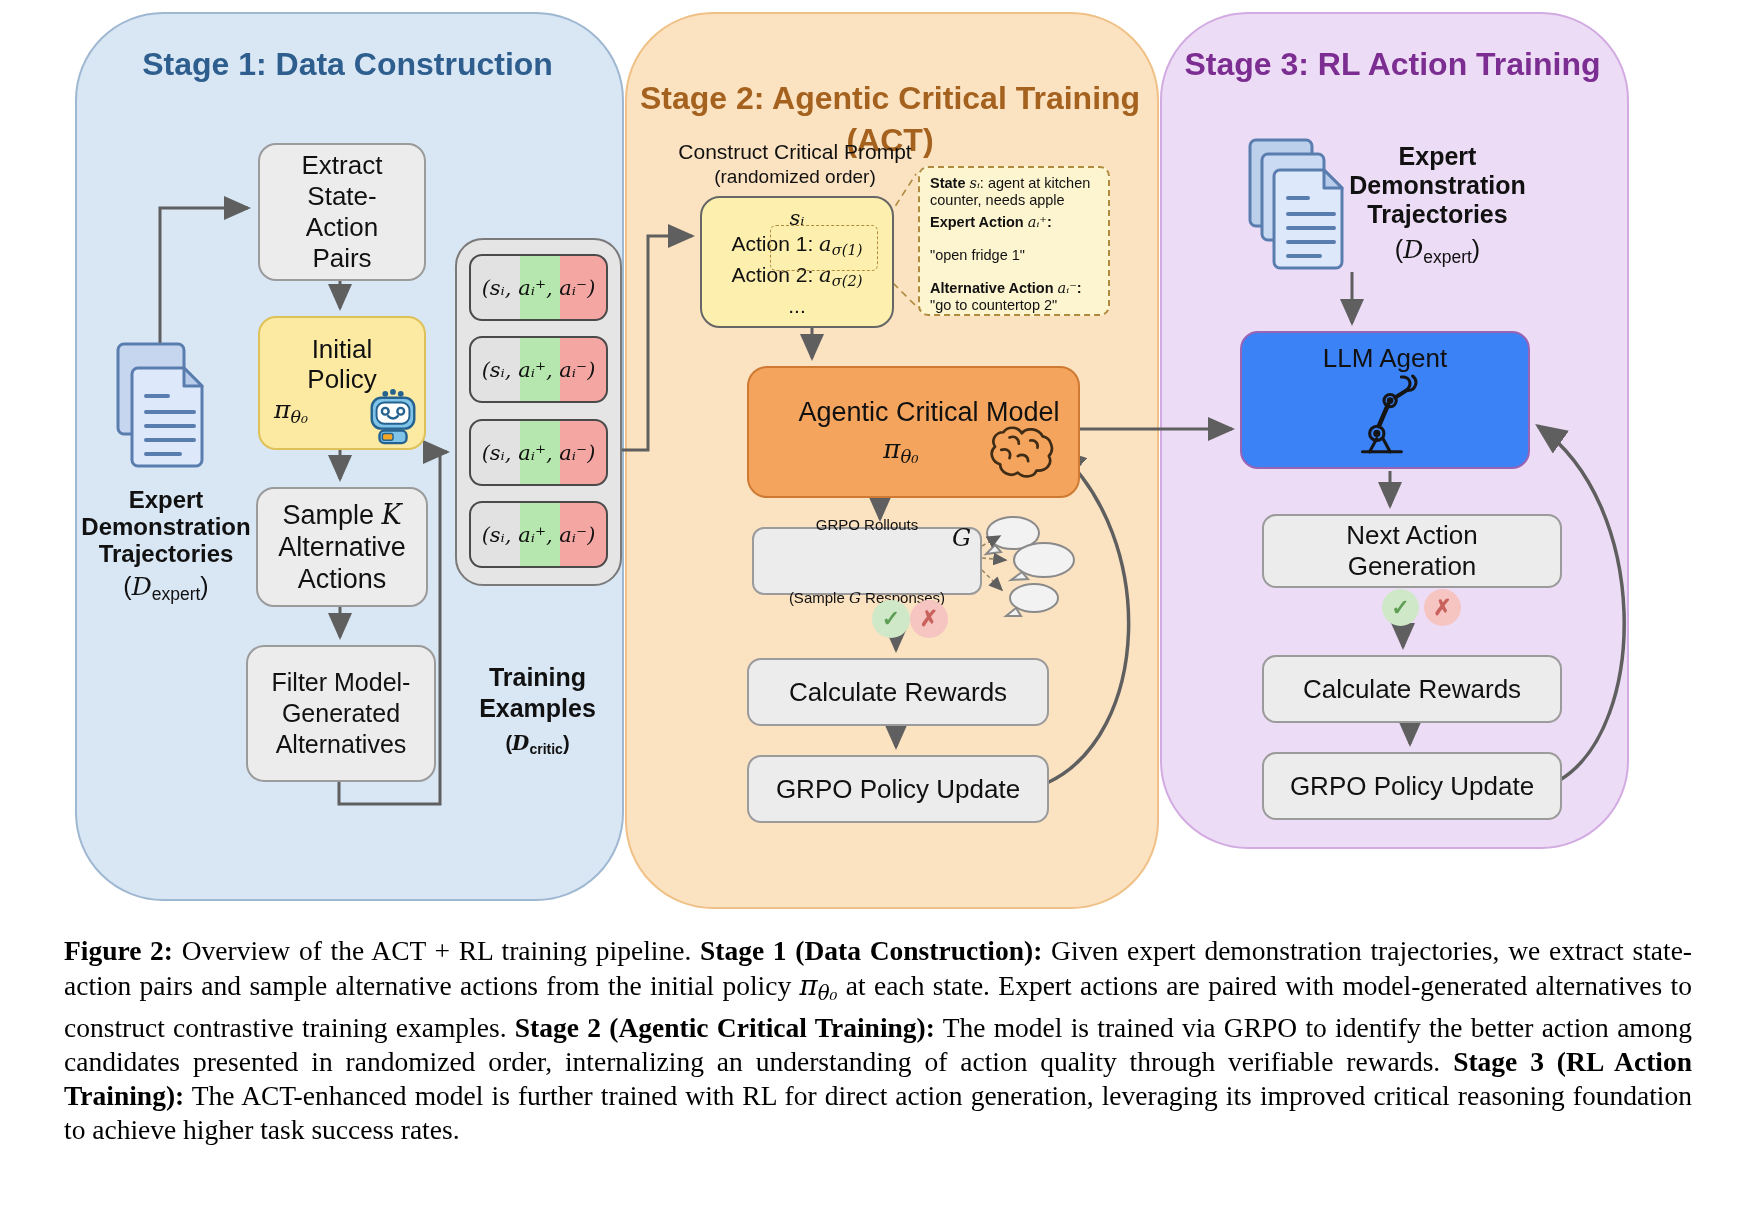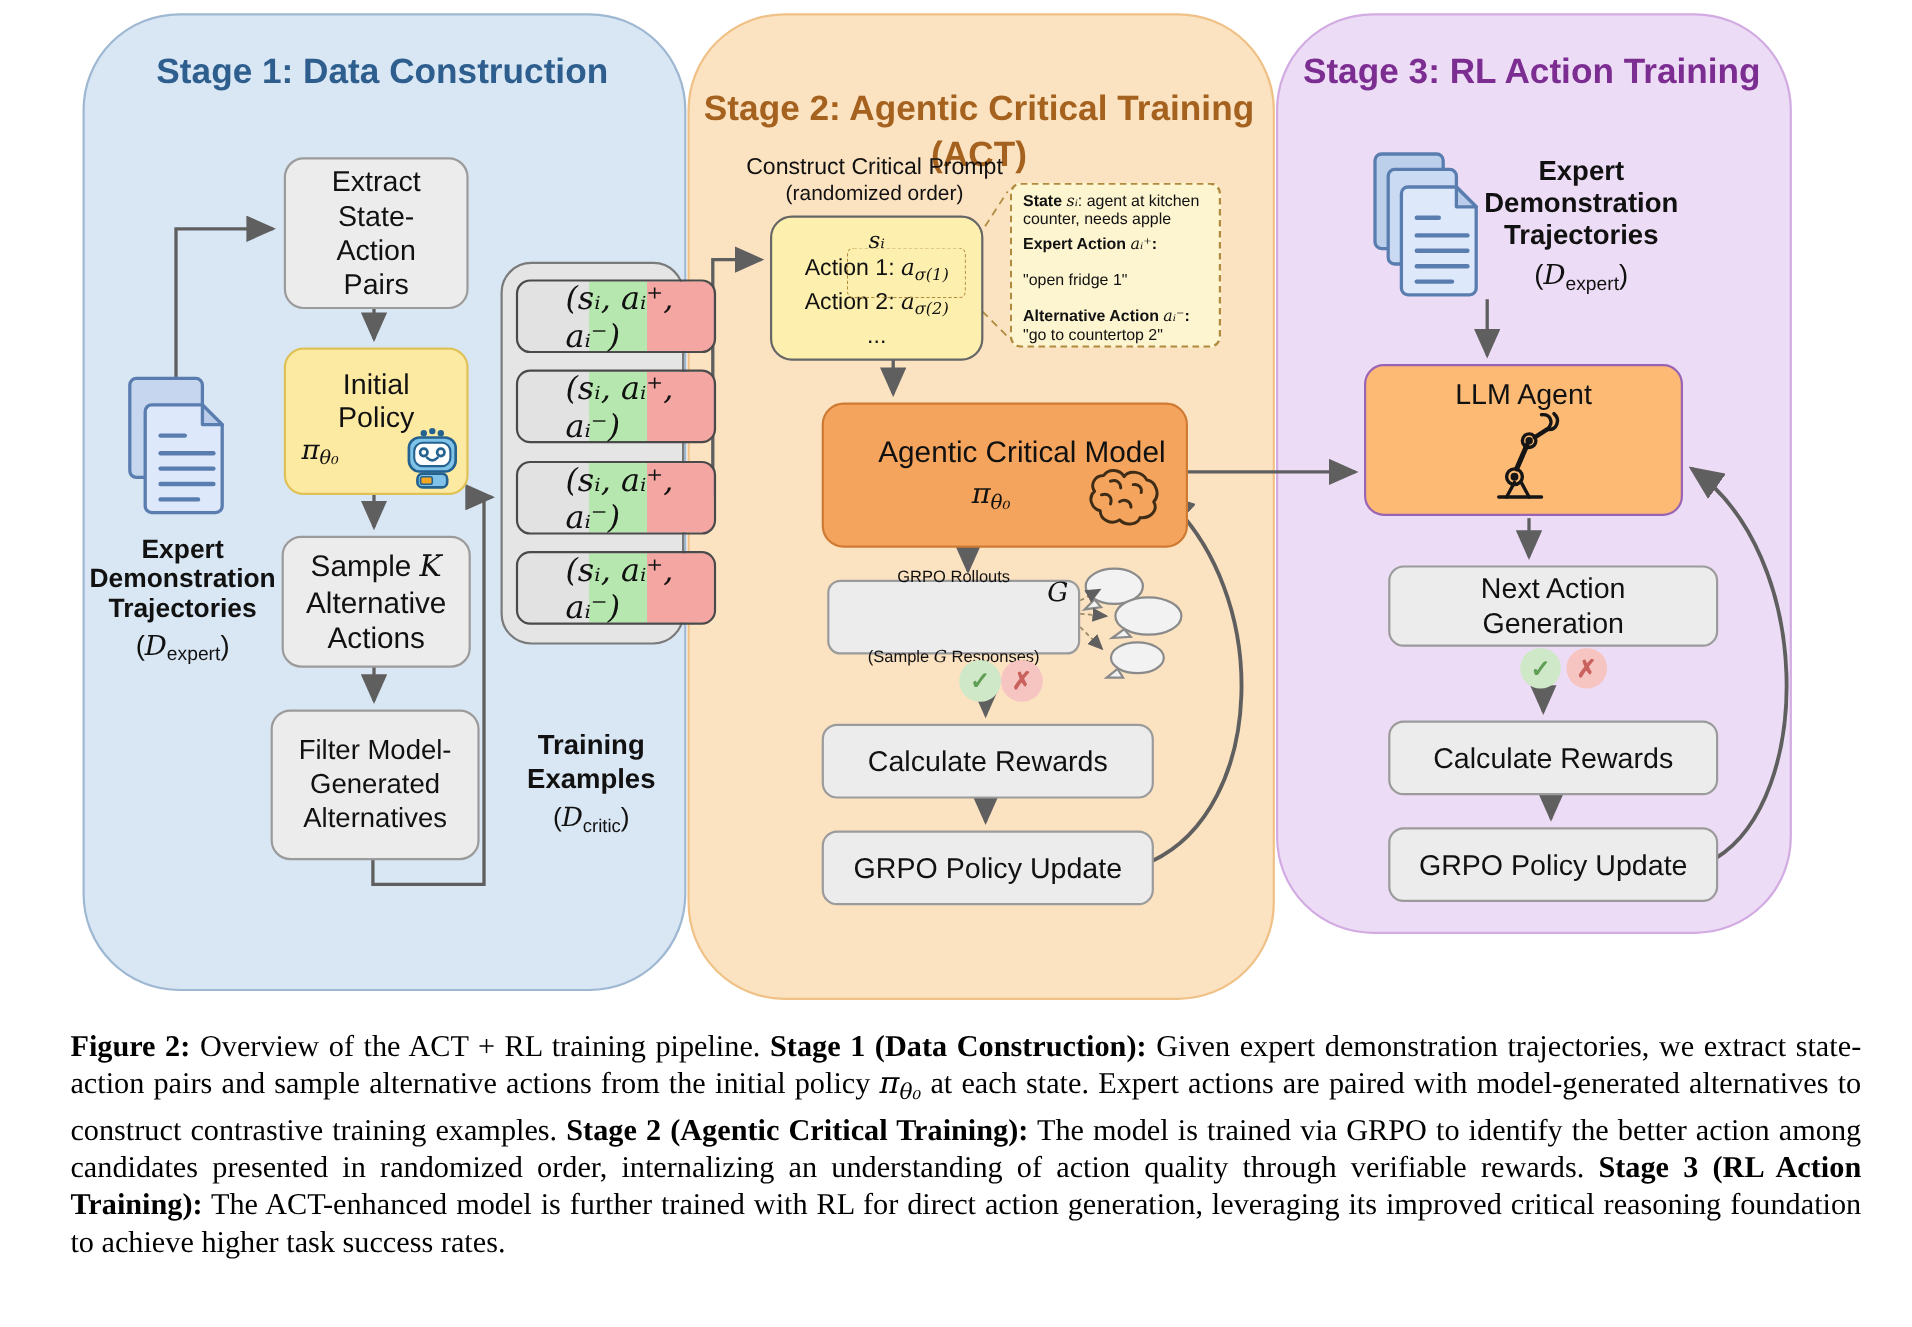--- a/index.html
+++ b/index.html
@@ -11,31 +11,31 @@
   .p2{left:625px;width:530px;height:893px;background:#fbe2c1;border-color:#f0c187;}
   .p3{left:1160px;width:465px;height:833px;background:#eddcf5;border-color:#d2abe2;}
   .ptitle{position:absolute;font-weight:bold;font-size:32px;text-align:center;line-height:40px;}
   .t1{color:#2d5e8e;} .t2{color:#a5611e;margin-top:36px;} .t3{color:#7c2d91;}
   .gbox{position:absolute;background:#ececec;border:2px solid #9b9b9b;border-radius:18px;
         display:flex;flex-direction:column;align-items:center;justify-content:center;
         text-align:center;color:#111;z-index:3;}
   .ybox{background:#fce9a2;border-color:#dfc257;align-items:center;}
   .promptbox{background:#fdf0ae;border:2.5px solid #666;border-radius:20px;}
   .modelbox{background:#f4a45c;border:2.5px solid #cf7a33;border-radius:20px;padding-left:31px;}
-  .llmbox{background:#fdba74;border:2px solid #9a64b5;}
+  .llmbox{background:#3b82f6;border:2px solid #9a64b5;}
   .math{font-family:"DejaVu Serif",serif;font-style:italic;}
   .sub{font-size:0.7em;vertical-align:-0.3em;}
   .subu{font-size:0.7em;vertical-align:-0.3em;font-style:normal;}
   .lbl{position:absolute;text-align:center;font-weight:bold;z-index:3;}
   .container{position:absolute;left:455px;top:238px;width:163px;height:344px;background:#e5e5e5;
              border:2.5px solid #7a7a7a;border-radius:28px;z-index:2;}
   .tuple{position:absolute;left:469px;width:135px;height:63px;border:2.5px solid #4a4a4a;border-radius:13px;
          background:linear-gradient(90deg,#e2e2e2 0 36%,#b6e7ae 36% 66%,#f4a6a3 66% 100%);
          display:flex;align-items:center;justify-content:center;
-         font-family:"DejaVu Serif",serif;font-style:italic;font-size:29px;z-index:3;padding-left:43px;}
+         font-family:"DejaVu Serif",serif;font-style:italic;font-size:21px;z-index:3;}
   .annot{position:absolute;left:918px;top:166px;width:192px;height:150px;background:#fdf4d0;
          border:2px dashed #b08a3e;border-radius:10px;padding:7px 10px;box-sizing:border-box;
          font-size:14.5px;line-height:17px;z-index:3;}
   .annot p{margin:0 0 5px 0;}
   .dashedrect{position:absolute;left:770px;top:225px;width:106px;height:44px;
               border:1.6px dashed #b08a3e;border-radius:6px;z-index:4;}
   .circ{position:absolute;border-radius:50%;display:flex;align-items:center;justify-content:center;
         font-size:22px;font-weight:bold;z-index:4;}
   .ok{background:#cfe8c8;color:#5f9e55;}
   .no{background:#f6c5c2;color:#c9625d;}
@@ -166,21 +166,21 @@
 
   <div class="container"></div>
   <div class="tuple" style="top:254px;">(sᵢ, aᵢ⁺, aᵢ⁻)</div>
   <div class="tuple" style="top:336px;">(sᵢ, aᵢ⁺, aᵢ⁻)</div>
   <div class="tuple" style="top:419px;">(sᵢ, aᵢ⁺, aᵢ⁻)</div>
   <div class="tuple" style="top:501px;">(sᵢ, aᵢ⁺, aᵢ⁻)</div>
 
   <div class="lbl" style="left:455px;top:662px;width:165px;font-size:25px;line-height:31px;">
     <div>Training</div>
     <div>Examples</div>
-    <div style="font-weight:normal;font-size:24px;margin-top:4px;">
+    <div style="font-weight:bold;font-size:20px;margin-top:4px;">
       <span>(</span><span class="math">D</span><span class="subu">critic</span><span>)</span>
     </div>
   </div>
 
   <div class="ptitle t2" style="left:625px;top:42px;width:530px;">Stage 2: Agentic Critical Training</div>
   <div class="ptitle t2" style="left:625px;top:84px;width:530px;">(ACT)</div>
 
   <div class="abs" style="left:640px;top:140px;width:310px;text-align:center;font-size:21px;z-index:3;">Construct Critical Prompt</div>
   <div class="abs" style="left:640px;top:166px;width:310px;text-align:center;font-size:19px;z-index:3;">(randomized order)</div>
 

